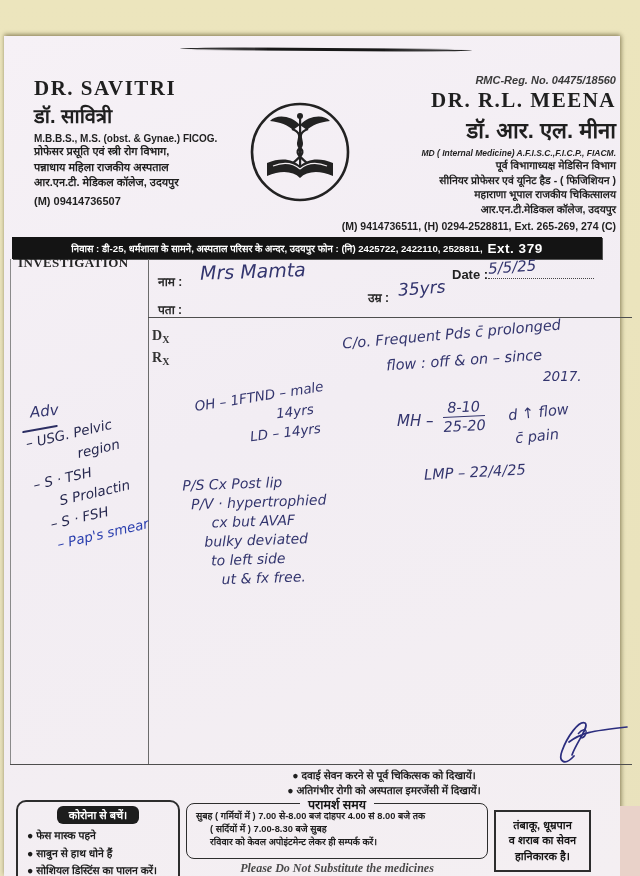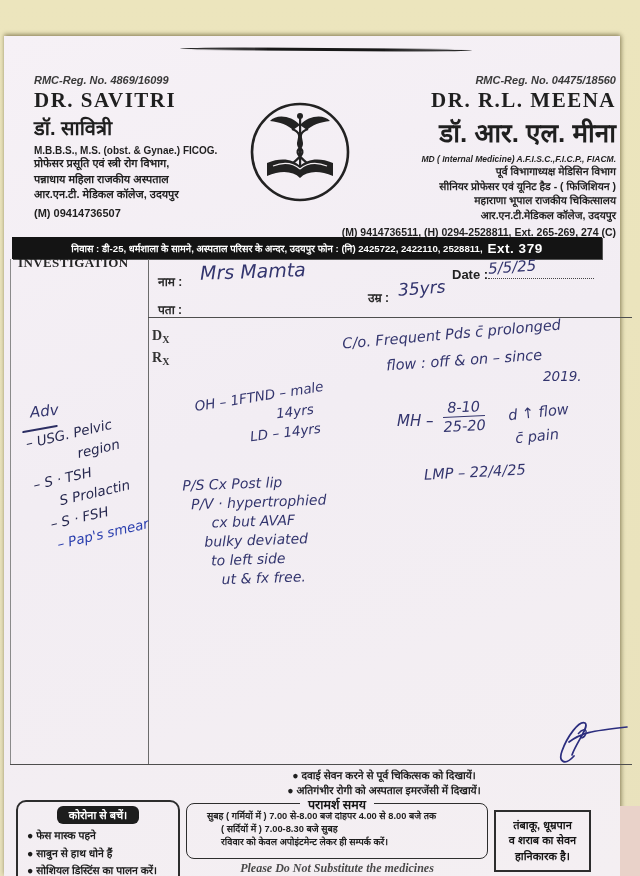--- a/index.html
+++ b/index.html
@@ -11,21 +11,21 @@
     box-shadow:0 -2px 4px rgba(90,80,40,.45), 2px 0 4px rgba(90,80,40,.35); }
   .crease { position:absolute; left:180px; top:48px; width:292px; height:3px; background:#191919; border-radius:50%; filter:blur(.7px); transform:rotate(.4deg); }
   .pink-corner { position:absolute; right:0; bottom:0; width:20px; height:70px; background:#e9d2c9; }
 
   
   .doc-left { position:absolute; left:34px; top:74px; width:235px; color:#1f1f1f; }
   .doc-right { position:absolute; right:24px; top:74px; width:310px; text-align:right; color:#1f1f1f; }
   .reg { font-size:11px; font-weight:bold; font-style:italic; color:#3a3a3a; }
   .name-en { font-family:"Liberation Serif", serif; font-size:21px; font-weight:bold; letter-spacing:1.5px; margin-top:2px; }
   .name-hi { font-size:20px; font-weight:bold; margin-top:1px; }
-  .name-hi-r { font-size:26px; font-weight:bold; margin-top:1px; }
+  .name-hi-r { font-size:22px; font-weight:bold; margin-top:1px; }
   .degrees { font-size:10px; font-weight:bold; margin-top:4px; }
   .degrees-r { font-size:8.5px; font-weight:bold; font-style:italic; margin-top:4px; }
   .hline-txt { font-size:11px; font-weight:bold; line-height:15.5px; }
   .hline-txt-r { font-size:10.5px; font-weight:bold; line-height:14.5px; }
   .phone { font-size:11px; font-weight:bold; margin-top:4px; }
 
   .logo { position:absolute; left:247px; top:97px; width:106px; height:112px; }
 
   .addr-bar { position:absolute; left:12px; top:237px; width:590px; height:22px; background:#141414;
     color:#fff; display:flex; align-items:center; justify-content:center; gap:5px; white-space:nowrap;
@@ -71,36 +71,35 @@
   .blue-ink { color:#2b3fae; }
 
   .sig { position:absolute; left:534px; top:710px; }
 
   
   .notes { position:absolute; left:148px; top:768px; width:472px; text-align:center; font-size:10.5px; font-weight:bold; color:#1f1f1f; line-height:14.5px; }
   .rbox { position:absolute; border:2px solid #2d2d2d; border-radius:10px; background:transparent; }
   .corona { left:16px; top:800px; width:164px; height:86px; padding-top:4px; }
   .corona-badge { width:fit-content; margin:0 auto 3px; background:#1d1d1d; color:#fff; font-size:11px; font-weight:bold; padding:1px 12px 2px; border-radius:6px; }
   .corona-item { font-size:10.5px; font-weight:bold; color:#1c1c1c; padding-left:9px; line-height:17.5px; white-space:nowrap; }
-  .timing-box { left:186px; top:803px; width:302px; height:56px; border-width:1.5px; border-radius:8px; padding:6px 20px 0; }
+  .timing-box { left:186px; top:803px; width:302px; height:56px; border-width:1.5px; border-radius:8px; padding:6px 9px 0; }
   .timing-head { position:absolute; left:186px; top:796px; width:302px; text-align:center; }
   .timing-head span { background:#f3eef3; padding:0 8px; font-size:12.5px; font-weight:bold; color:#161616; position:relative; top:-1px; }
   .timing-line { font-size:9.3px; font-weight:bold; color:#1d1d1d; line-height:13px; white-space:nowrap; }
   .subst { position:absolute; left:186px; top:861px; width:302px; text-align:center; font-family:"Liberation Serif", serif; font-style:italic; font-weight:bold; font-size:12px; color:#4a4a4a; }
   .tobacco { left:494px; top:810px; width:97px; height:62px; display:flex; flex-direction:column; justify-content:center; text-align:center; font-size:11px; font-weight:bold; color:#161616; line-height:15.5px; border-radius:0; }
 </style>
 </head>
 <body>
 
 <div id="scan">
   <div class="paper"></div>
   <div class="crease"></div>
 
   <div class="doc-left">
-    <div class="reg">RMC-Reg. No. 4869/16099</div>
     <div class="name-en">DR.  SAVITRI</div>
     <div class="name-hi">डॉ. सावित्री</div>
     <div class="degrees">M.B.B.S., M.S. (obst. &amp; Gynae.) FICOG.</div>
     <div class="hline-txt">प्रोफेसर प्रसूति एवं स्त्री रोग विभाग,</div>
     <div class="hline-txt">पन्नाधाय महिला राजकीय अस्पताल</div>
     <div class="hline-txt">आर.एन.टी. मेडिकल कॉलेज, उदयपुर</div>
     <div class="phone">(M) 09414736507</div>
   </div>
 
   <div class="logo">
@@ -149,21 +148,21 @@
   <div class="plabel" style="left:368px; top:289px;">उम्र :</div>
   <div class="dxrx" style="left:152px; top:328px;"><span>D</span><span class="sub">X</span></div>
   <div class="dxrx" style="left:152px; top:350px;"><span>R</span><span class="sub">X</span></div>
 
   <div class="hw hw-name">Mrs  Mamta</div>
   <div class="hw hw-date">5/5/25</div>
   <div class="hw hw-age">35yrs</div>
 
   <div class="hw hw-c1">C/o.  Frequent Pds c̄ prolonged</div>
   <div class="hw hw-c2">flow : off &amp; on  – since</div>
-  <div class="hw hw-c3">2019.</div>
+  <div class="hw hw-c3">2017.</div>
 
   <div class="hw hw-oh1">OH – 1FTND – male</div>
   <div class="hw hw-oh2">14yrs</div>
   <div class="hw hw-oh3">LD – 14yrs</div>
 
   <div class="hw hw-mh">MH –</div>
   <div class="hw hw-frac">
     <span class="num">8-10</span>
     <span class="den">25-20</span>
   </div>

